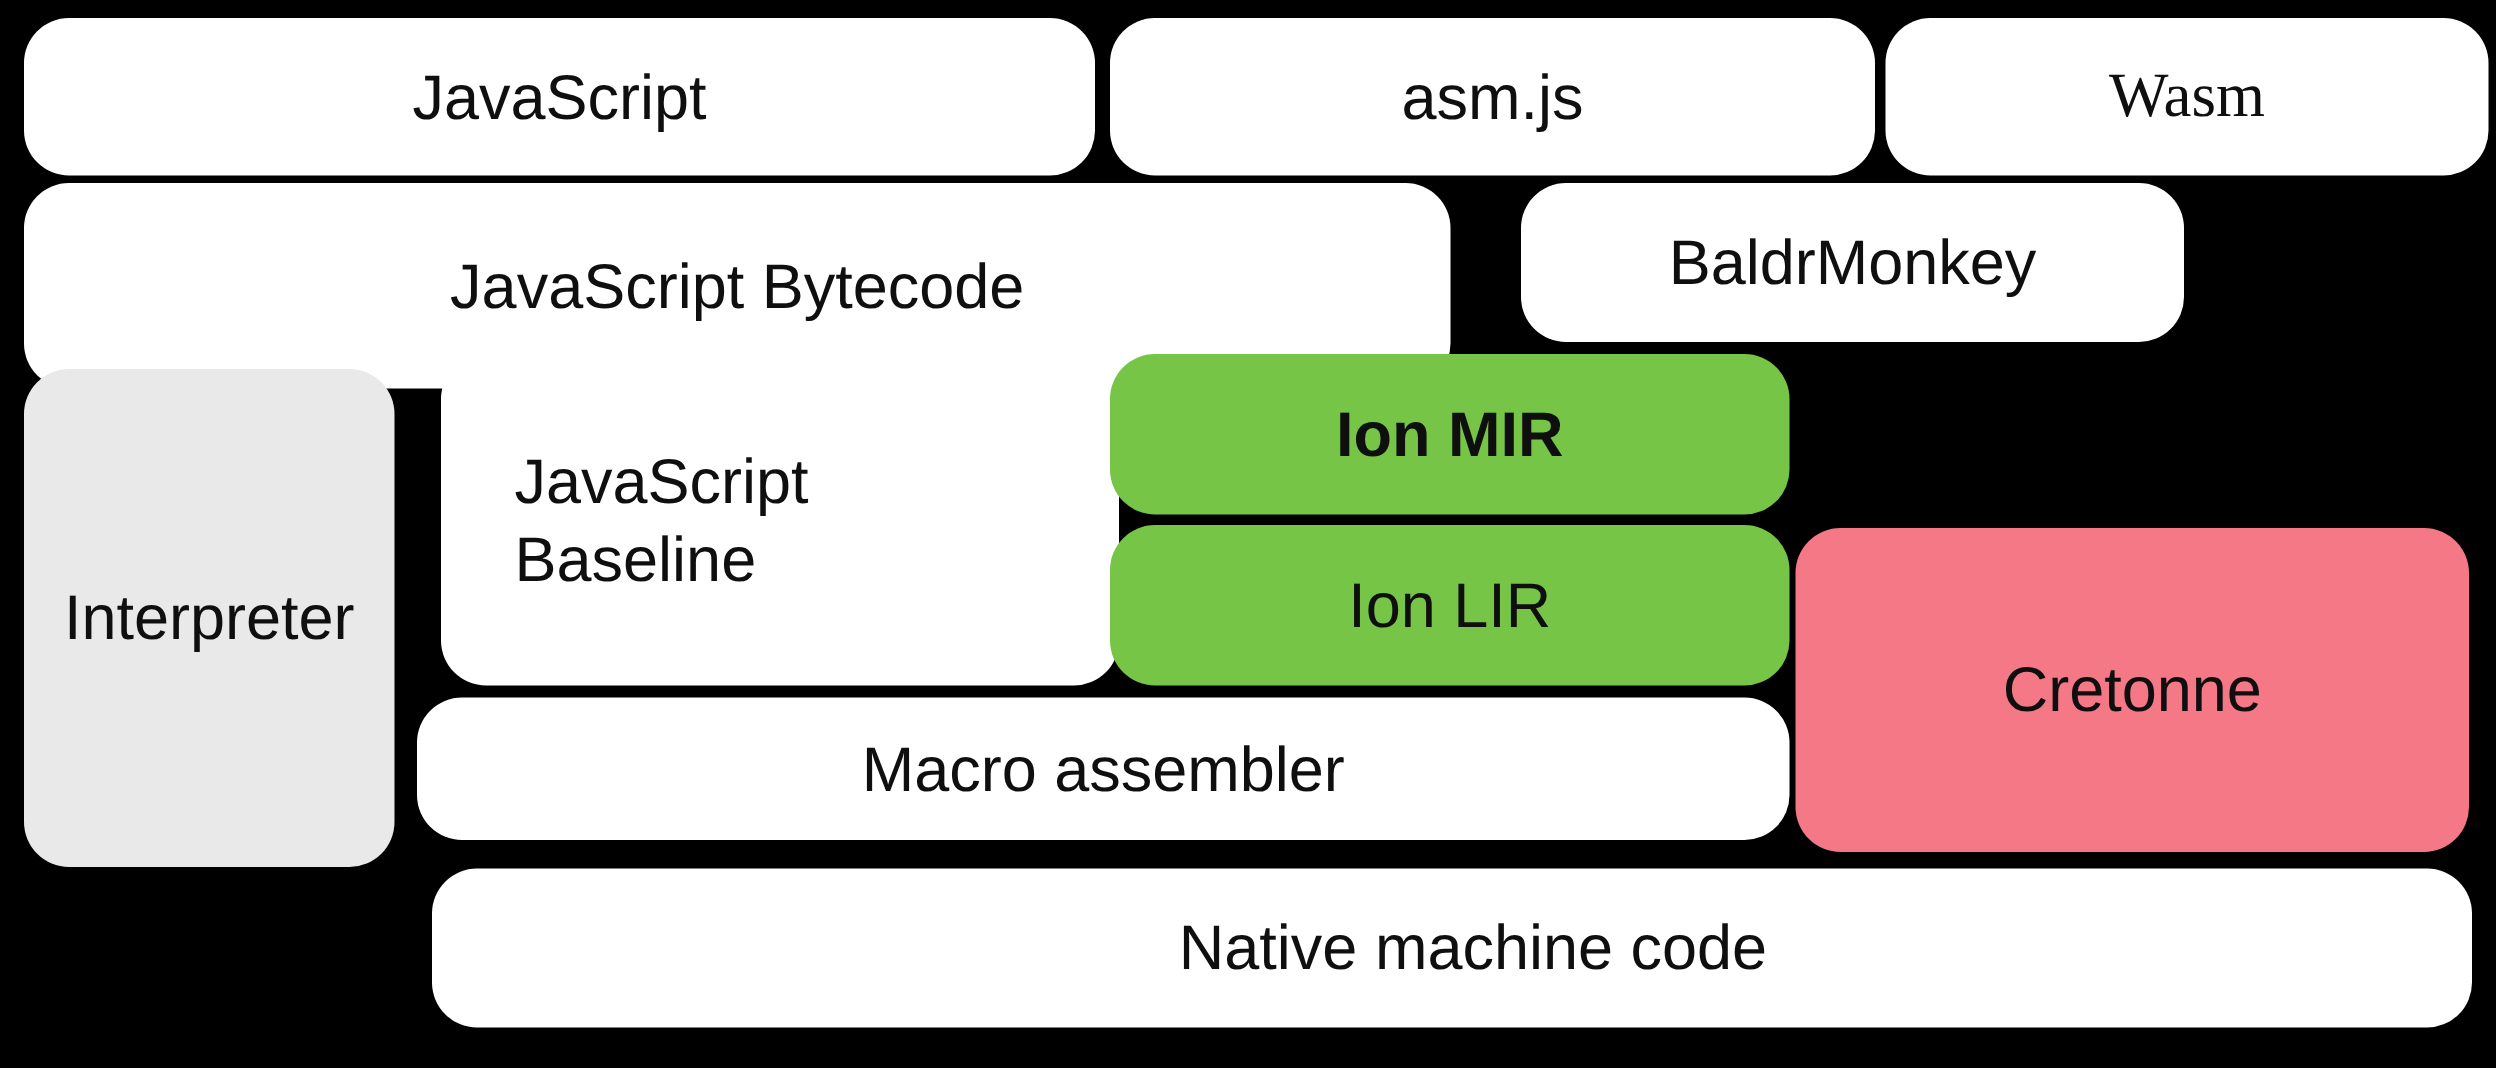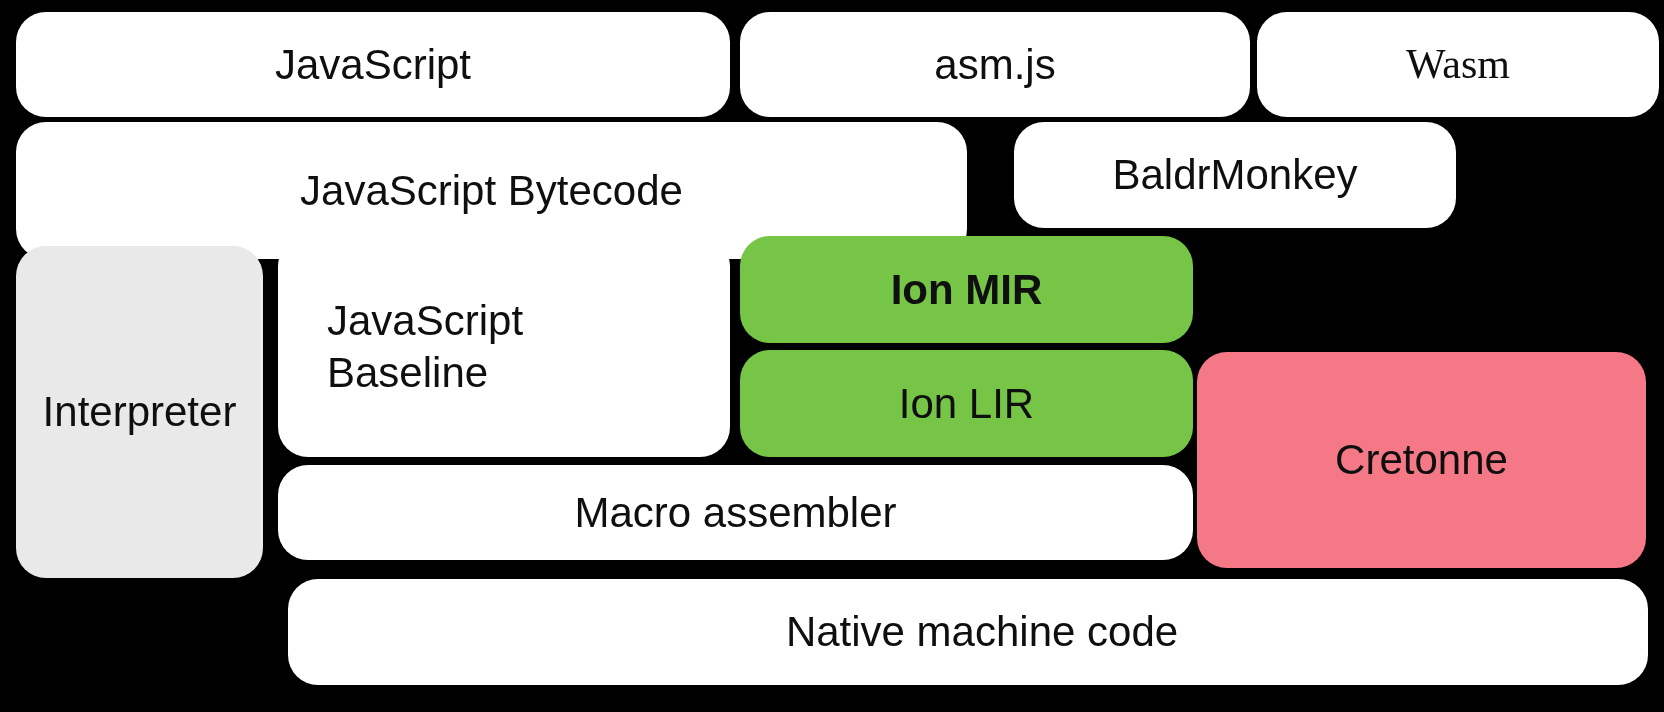--- a/index.html
+++ b/index.html
@@ -33,21 +33,21 @@
 
   
   .box-javascript   { left: 16px;   top: 12px;  width: 714px;  height: 105px; }
   .box-asmjs        { left: 740px;  top: 12px;  width: 510px;  height: 105px; }
   .box-wasm         { left: 1257px; top: 12px;  width: 402px;  height: 105px; font-family: Liberation Serif, serif; }
   
   .box-bytecode     { left: 16px;   top: 122px; width: 951px;  height: 137px; }
   .box-baldrmonkey  { left: 978px;  top: 122px; width: 442px;  height: 106px; margin-left: 36px; }
   
   .box-interpreter  { left: 16px;   top: 246px; width: 247px;  height: 332px; }
-  .box-baseline     { left: 278px;  top: 236px; width: 452px;  height: 221px; padding: 0 49px; }
+  .box-baseline     { left: 294px;  top: 236px; width: 452px;  height: 221px; padding: 0 49px; }
   .box-ionmir       { left: 740px;  top: 236px; width: 453px;  height: 107px; font-weight: bold; }
   .box-ionlir       { left: 740px;  top: 350px; width: 453px;  height: 107px; }
   .box-cretonne     { left: 1197px; top: 352px; width: 449px;  height: 216px; }
   
   .box-macro        { left: 278px;  top: 465px; width: 915px;  height: 95px; }
   .box-native       { left: 288px;  top: 579px; width: 1360px; height: 106px; padding-left: 28px; }
 </style>
 </head>
 <body>
 

